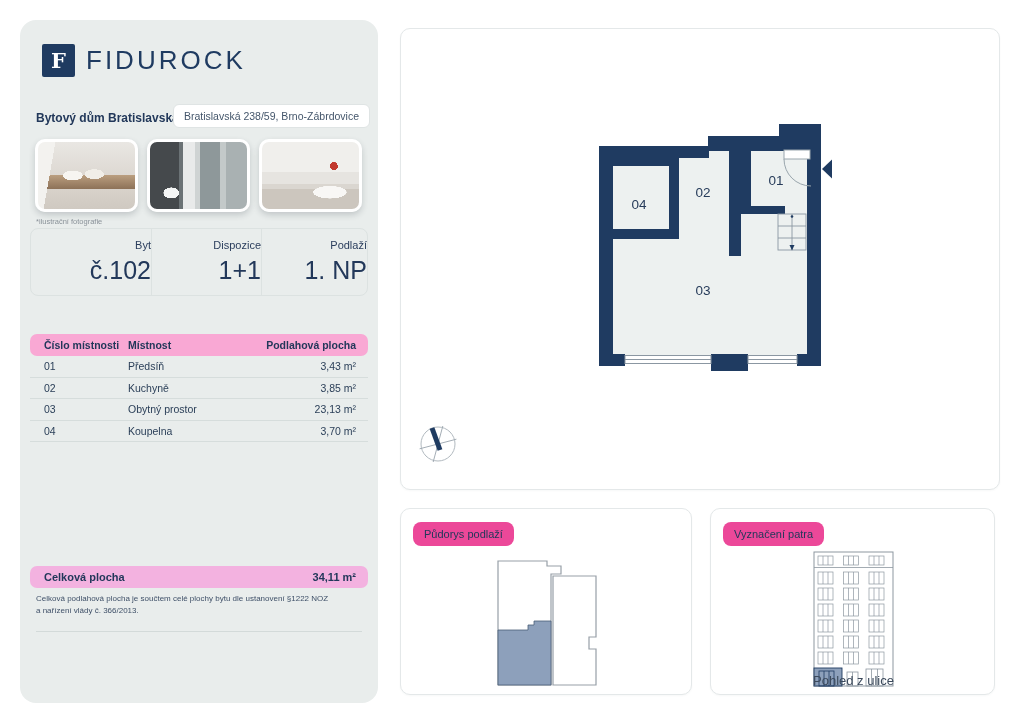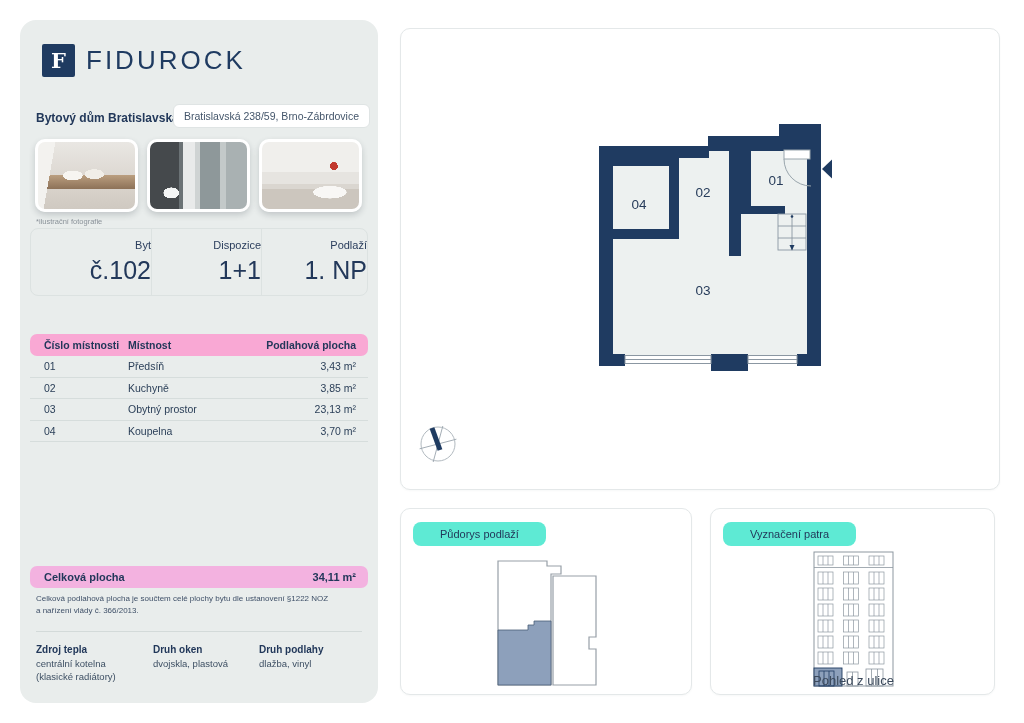--- a/index.html
+++ b/index.html
@@ -71,22 +71,22 @@
              grid-template-columns:117px 106px 1fr; }
   .detail-label { font-size:10px; font-weight:700; color:#22385a; margin-bottom:3px; }
   .detail-line { font-size:9.5px; color:#3d4f63; line-height:1.35; }
 
   
   .panel { position:absolute; background:#ffffff; border:1px solid #e4e8e9; border-radius:10px;
            box-shadow:0 1px 2px rgba(60,70,80,.04); }
   .panel-main { left:400px; top:28px; width:600px; height:462px; }
   .panel-a { left:400px; top:508px; width:292px; height:187px; }
   .panel-b { left:710px; top:508px; width:285px; height:187px; }
-  .badge { position:absolute; left:12px; top:13px; background:#5eead4; border-radius:8px;
-           padding:6px 27px; font-size:11px; color:#22385a; }
+  .badge { position:absolute; left:12px; top:13px; background:#ec4899; border-radius:8px;
+           padding:6px 11px; font-size:11px; color:#22385a; }
   .panel svg { position:absolute; left:0; top:0; }
   .elev-caption { position:absolute; left:85px; bottom:6px; width:115px; text-align:center;
                   font-size:13px; color:#3c4a5c; }
 </style>
 </head>
 <body>
 
 <div class="left-card">
 
   <div class="logo">
@@ -153,35 +153,20 @@
     <div>34,11 m²</div>
   </div>
 
   <div class="note">
     <span>Celková podlahová plocha je součtem celé plochy bytu dle ustanovení §1222 NOZ</span>
     <span>a nařízení vlády č. 366/2013.</span>
   </div>
 
   <div class="details-divider"></div>
 
-  <div class="details">
-    <div>
-      <div class="detail-label">Zdroj tepla</div>
-      <div class="detail-line">centrální kotelna</div>
-      <div class="detail-line">(klasické radiátory)</div>
-    </div>
-    <div>
-      <div class="detail-label">Druh oken</div>
-      <div class="detail-line">dvojskla, plastová</div>
-    </div>
-    <div>
-      <div class="detail-label">Druh podlahy</div>
-      <div class="detail-line">dlažba, vinyl</div>
-    </div>
-  </div>
 </div>
 
 <div class="panel panel-main">
   <svg width="600" height="462" viewBox="0 0 600 462">
 
     <rect x="205" y="122" width="208" height="209" fill="#edf1f0"></rect>
 
     <g fill="#1f3b61">
       <rect x="198" y="117" width="14" height="220"></rect>
       <rect x="198" y="117" width="110" height="12"></rect>

